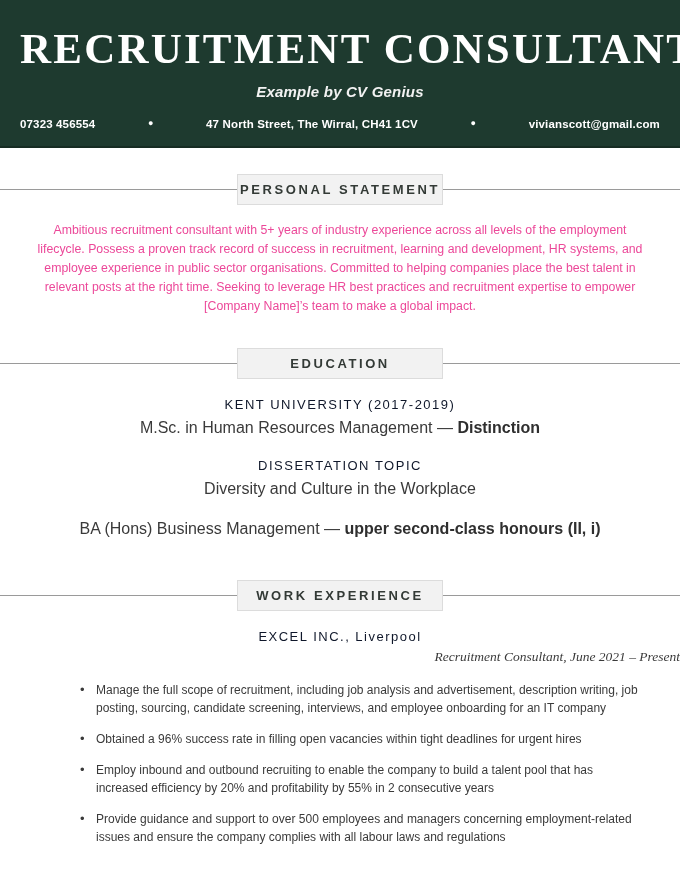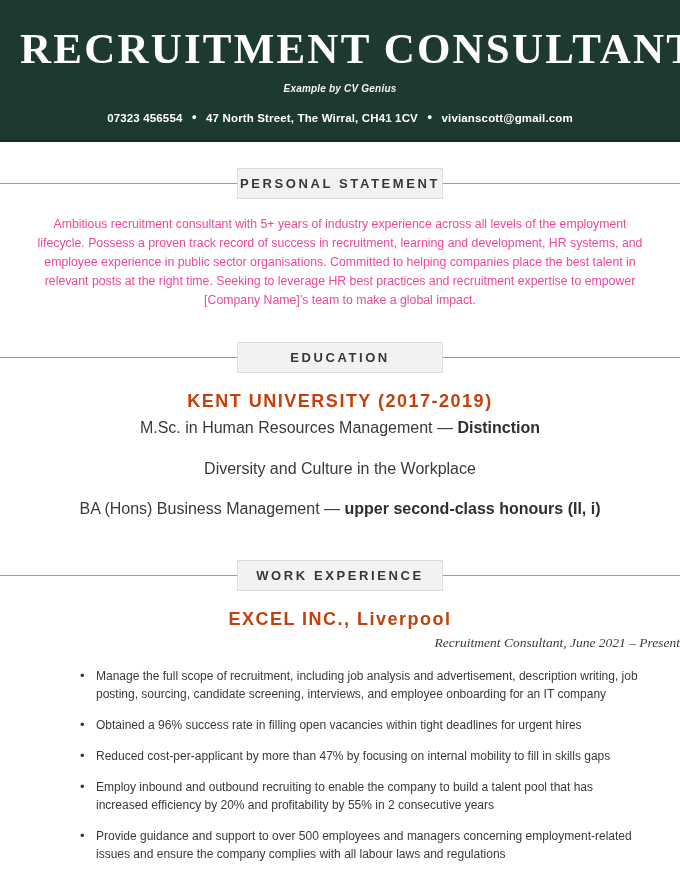--- a/index.html
+++ b/index.html
@@ -36,32 +36,32 @@
     line-height: 1.05;
     color: #ffffff;
     letter-spacing: 2.2px;
     margin: 0 0 10px 0;
     white-space: nowrap;
   }
   .cv-subtitle {
     font-family: "Liberation Sans", sans-serif;
     font-style: italic;
     font-weight: bold;
-    font-size: 10px;
+    font-size: 15px;
     color: #f2f2f2;
     margin: 12px 0 18px 0;
     letter-spacing: 0.2px;
   }
   .contact-line {
     font-size: 11.5px;
     font-weight: bold;
     color: #ffffff;
     letter-spacing: 0.15px;
     display: flex;
-    justify-content: center;
+    justify-content: space-between;
     align-items: center;
     gap: 9px;
     flex-wrap: nowrap;
   }
   .contact-sep {
     font-size: 9px;
     line-height: 1;
     position: relative;
     top: -1px;
   }
@@ -99,24 +99,24 @@
     line-height: 1.55;
     color: #ec4899;
     padding: 16px 36px 6px 36px;
   }
 
   .entry {
     text-align: center;
     padding-top: 18px;
   }
   .entry-title {
-    font-size: 18px;
-    font-weight: bold;
+    font-size: 13px;
+    font-weight: normal;
     letter-spacing: 1.5px;
-    color: #c2410c;
+    color: #0f172a;
     margin-bottom: 5px;
   }
   .entry-sub {
     font-size: 16px;
     color: #3a3a3a;
     line-height: 1.4;
   }
   .entry-sub b {
     font-weight: bold;
     color: #2f2f2f;
@@ -189,20 +189,21 @@
       <div class="section-box">EDUCATION</div>
       <div class="rule"></div>
     </div>
 
     <div class="entry">
       <div class="entry-title">KENT UNIVERSITY (2017-2019)</div>
       <div class="entry-sub"><span>M.Sc. in Human Resources Management — </span><b>Distinction</b></div>
     </div>
 
     <div class="entry">
+      <div class="entry-title">DISSERTATION TOPIC</div>
       <div class="entry-sub">Diversity and Culture in the Workplace</div>
     </div>
 
     <div class="entry">
       <div class="entry-sub"><span>BA (Hons) Business Management — </span><b>upper second-class honours (II, i)</b></div>
     </div>
   </div>
 
   <div class="work-section">
     <div class="section-head" style="margin-top:8px;">
@@ -212,19 +213,18 @@
     </div>
 
     <div class="entry">
       <div class="entry-title">EXCEL INC., Liverpool</div>
       <div class="entry-role">Recruitment Consultant, June 2021 – Present</div>
     </div>
 
     <ul class="bullets">
       <li>Manage the full scope of recruitment, including job analysis and advertisement, description writing, job posting, sourcing, candidate screening, interviews, and employee onboarding for an IT company</li>
       <li>Obtained a 96% success rate in filling open vacancies within tight deadlines for urgent hires</li>
-      <li>Reduced cost-per-applicant by more than 47% by focusing on internal mobility to fill in skills gaps</li>
       <li>Employ inbound and outbound recruiting to enable the company to build a talent pool that has increased efficiency by 20% and profitability by 55% in 2 consecutive years</li>
       <li>Provide guidance and support to over 500 employees and managers concerning employment-related issues and ensure the company complies with all labour laws and regulations</li>
     </ul>
   </div>
 
 </div>
 
 </body></html>

